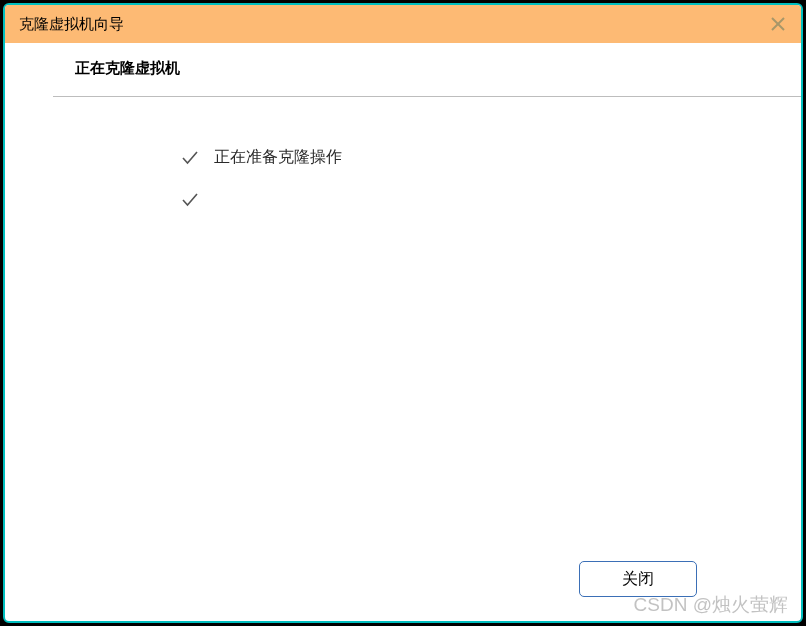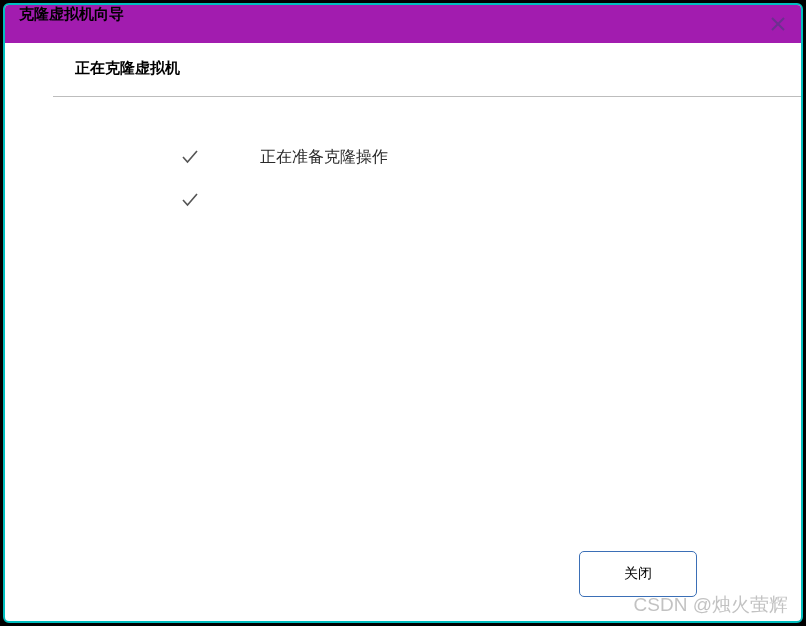--- a/index.html
+++ b/index.html
@@ -21,26 +21,26 @@
       right: 3px;
       bottom: 3px;
       background: #fff;
       border: 2px solid #00bfbf;
       border-radius: 6px;
       overflow: hidden;
       display: flex;
       flex-direction: column;
     }
     .titlebar {
-      background: #a21caf;
+      background: #fdba74;
       height: 38px;
       display: flex;
+      align-items: center;
       padding: 0 14px;
       position: relative;
-      font-weight: bold;
     }
     .titlebar-title {
       color: #000;
       font-size: 15px;
     }
     .close-x {
       position: absolute;
       right: 12px;
       top: 8px;
       width: 22px;
@@ -67,23 +67,22 @@
     }
     .content {
       flex: 1;
       padding: 50px 0 0 0;
     }
     .step-list {
       margin-left: 175px;
     }
     .step-item {
       display: flex;
-      align-items: flex-start;
+      align-items: flex-end;
       margin-bottom: 22px;
-      gap: 46px;
     }
     .check-icon {
       width: 20px;
       height: 20px;
       display: flex;
       align-items: center;
       justify-content: center;
       margin-right: 14px;
     }
     .check-icon svg {
@@ -95,25 +94,25 @@
       color: #2a2a2a;
       font-family: "SimSun", serif;
     }
     .footer {
       padding: 18px 22px 24px 0;
       display: flex;
       justify-content: flex-end;
     }
     .close-button {
       width: 118px;
-      height: 46px;
+      height: 36px;
       background: #fff;
       border: 1.5px solid #3b6fb6;
       border-radius: 5px;
-      font-size: 14px;
+      font-size: 16px;
       color: #000;
       cursor: pointer;
       display: flex;
       align-items: center;
       justify-content: center;
       margin-right: 82px;
     }
     .watermark {
       position: absolute;
       right: 18px;

